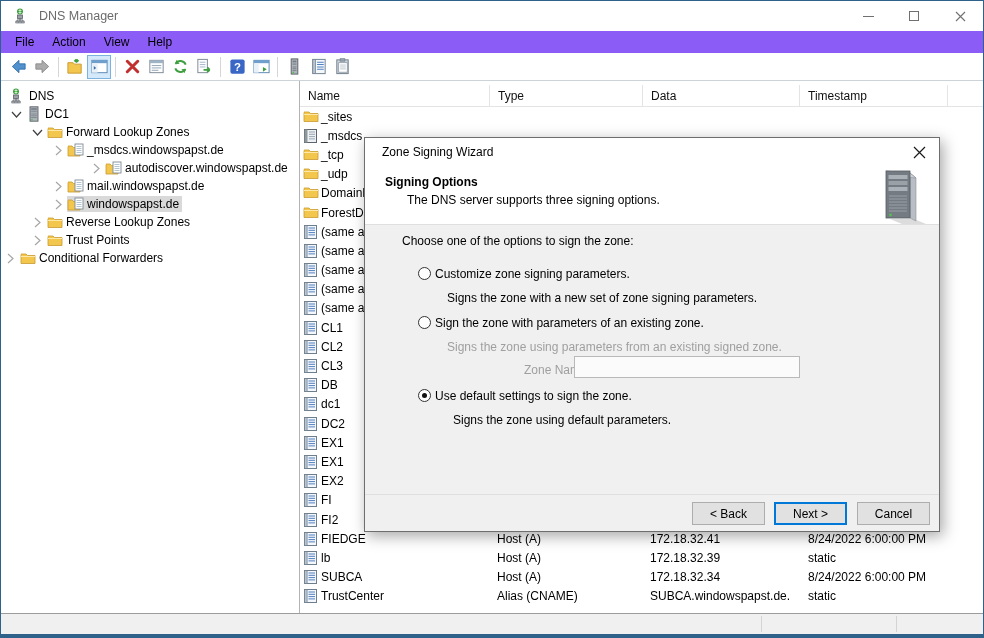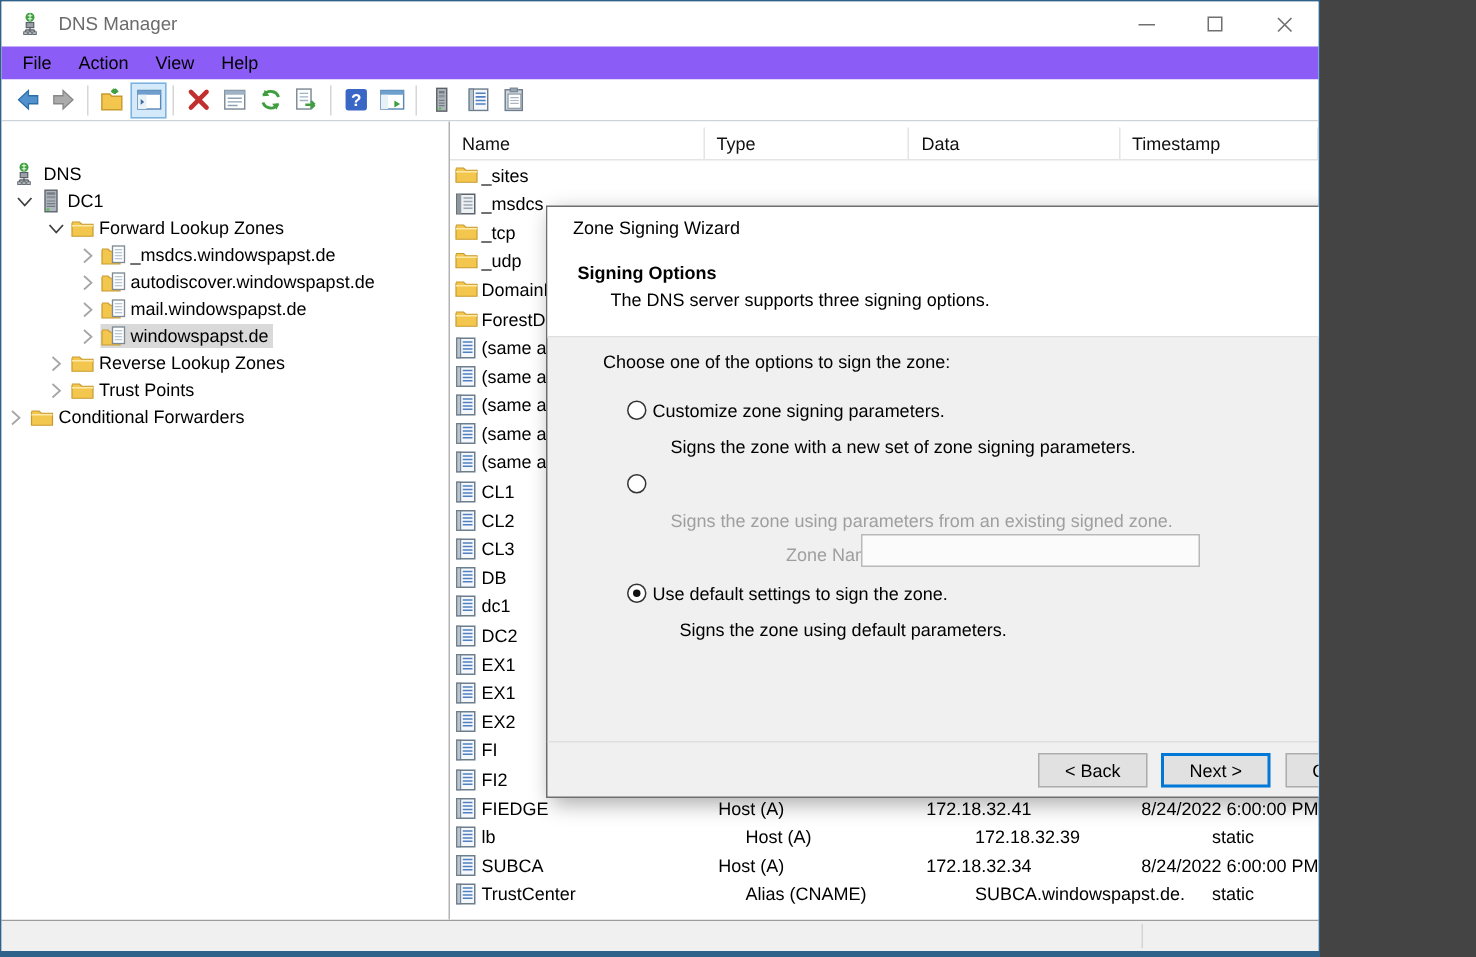--- a/index.html
+++ b/index.html
@@ -1,20 +1,20 @@
 <!DOCTYPE html>
 <html style="--accent: #0078d7; --window-border: #2f628b; --selection: #d9d9d9; --dialog-bg: #f0f0f0; --btn-bg: #e1e1e1; --btn-border: #adadad; --grayed: #9f9f9f;"><head>
 <meta charset="utf-8">
 <style>
   * { margin:0; padding:0; box-sizing:border-box; }
   html,body { background:#444; }
   body { font-family:"Liberation Sans","DejaVu Sans",sans-serif; font-size:12px; color:#000; }
 
   .window {
-    position:relative; width:880px; height:638px; background:#fff;
+    position:relative; width:984px; height:638px; background:#fff;
     border:1px solid var(--window-border);
     border-bottom:4px solid var(--window-border);
     overflow:hidden;
   }
 
   
   .titlebar { height:30px; display:flex; align-items:center; background:#fff; }
   .titlebar .app-icon { margin-left:13px; width:16px; height:16px; }
   .titlebar .title { margin-left:9px; color:#6b6b6b; font-size:12.5px; }
   .win-controls { margin-left:auto; display:flex; height:100%; }
@@ -246,21 +246,21 @@
             <rect x="7.5" y="1.8" width="5" height="2.6" fill="#9aa5af" stroke="#6d7d8c" stroke-width="0.7"></rect>
             <rect x="6" y="6" width="9" height="10" fill="#fff" stroke="#8a97a3" stroke-width="0.8"></rect>
             <path d="M7.5 8.5 h6 M7.5 10.5 h6 M7.5 12.5 h6" stroke="#aab7c2" stroke-width="0.8"></path>
           </svg>
         </span>
       </div>
     </div>
 
   <div class="content">
     <div class="tree-panel" id="tree">
-        <div class="tree-item" style="padding-left: 8px; margin-top: 20px;">
+        <div class="tree-item" style="padding-left: 8px;">
           <span style="display: inline-flex; align-items: center;">
             <span class="t-icon">
               <svg width="16" height="16" viewBox="0 0 16 16">
                 <circle cx="6" cy="3.5" r="3" fill="#3f9e3f"></circle>
                 <path d="M4.5 2.5 h3 M4.5 4.5 h3 M6 1 v5" stroke="#e8ffe8" stroke-width="0.7" fill="none"></path>
                 <rect x="3.5" y="7" width="5" height="3.4" fill="#9aa1a8" stroke="#5b6168" stroke-width="0.8"></rect>
                 <path d="M6 10.4 v1.6 M3 12 h6 M3 12 v1.5 M6 12 v1.5 M9 12 v1.5" stroke="#5b6168" stroke-width="0.9" fill="none"></path>
                 <rect x="1.8" y="13.2" width="2.4" height="1.8" fill="#b9c0c6" stroke="#5b6168" stroke-width="0.6"></rect>
                 <rect x="4.8" y="13.2" width="2.4" height="1.8" fill="#b9c0c6" stroke="#5b6168" stroke-width="0.6"></rect>
                 <rect x="7.8" y="13.2" width="2.4" height="1.8" fill="#b9c0c6" stroke="#5b6168" stroke-width="0.6"></rect>
@@ -314,21 +314,21 @@
             <span class="t-icon">
               <svg width="17" height="15" viewBox="0 0 17 15">
                 <path d="M1 3.5 L1 13 L13 13 L13 4.5 L6.5 4.5 L5 3 L1 3" fill="#f3c64e" stroke="#c99a2e" stroke-width="0.8"></path>
                 <rect x="8" y="1" width="8" height="11" fill="#fff" stroke="#7e8b96" stroke-width="0.9"></rect>
                 <path d="M9.5 3.5 h5 M9.5 5.5 h5 M9.5 7.5 h5 M9.5 9.5 h5" stroke="#9fb6c8" stroke-width="0.8"></path>
               </svg>
             </span>
             <span class="t-label">_msdcs.windowspapst.de</span>
           </span>
         </div>
-        <div class="tree-item" style="padding-left: 48px;">
+        <div class="tree-item" style="padding-left: 48px; margin-left: 38px;">
           <span class="chev">
             <svg width="7" height="11" viewBox="0 0 7 11">
               <path d="M1 1 L6 5.5 L1 10" stroke="#a6a6a6" stroke-width="1.2" fill="none"></path>
             </svg>
           </span>
           <span style="display: inline-flex; align-items: center;">
             <span class="t-icon">
               <svg width="17" height="15" viewBox="0 0 17 15">
                 <path d="M1 3.5 L1 13 L13 13 L13 4.5 L6.5 4.5 L5 3 L1 3" fill="#f3c64e" stroke="#c99a2e" stroke-width="0.8"></path>
                 <rect x="8" y="1" width="8" height="11" fill="#fff" stroke="#7e8b96" stroke-width="0.9"></rect>
@@ -799,20 +799,21 @@
       </svg>
     </div>
     <div class="dlg-body">
       <span class="prompt">Choose one of the options to sign the zone:</span>
 
       <div class="radio" style="left:53px; top:42px"></div>
       <span class="opt-label" style="left:70px; top:42px">Customize zone signing parameters.</span>
       <span class="opt-desc" style="left:82px; top:66px">Signs the zone with a new set of zone signing parameters.</span>
 
       <div class="radio" style="left:53px; top:91px"></div>
+      <span class="opt-label" style="left:70px; top:91px">Sign the zone with parameters of an existing zone.</span>
       <span class="opt-desc grayed" style="left:82px; top:115px">Signs the zone using parameters from an existing signed zone.</span>
       <span class="zone-label grayed">Zone Name:</span>
       <input class="zone-input" disabled="" value="" style="">
 
       <div class="radio checked" style="left:53px; top:164px"></div>
       <span class="opt-label" style="left:70px; top:164px">Use default settings to sign the zone.</span>
       <span class="opt-desc" style="left:88px; top:188px">Signs the zone using default parameters.</span>
     </div>
     <div class="dlg-footer">
       <button class="btn" style="left:327px">&lt; Back</button>

